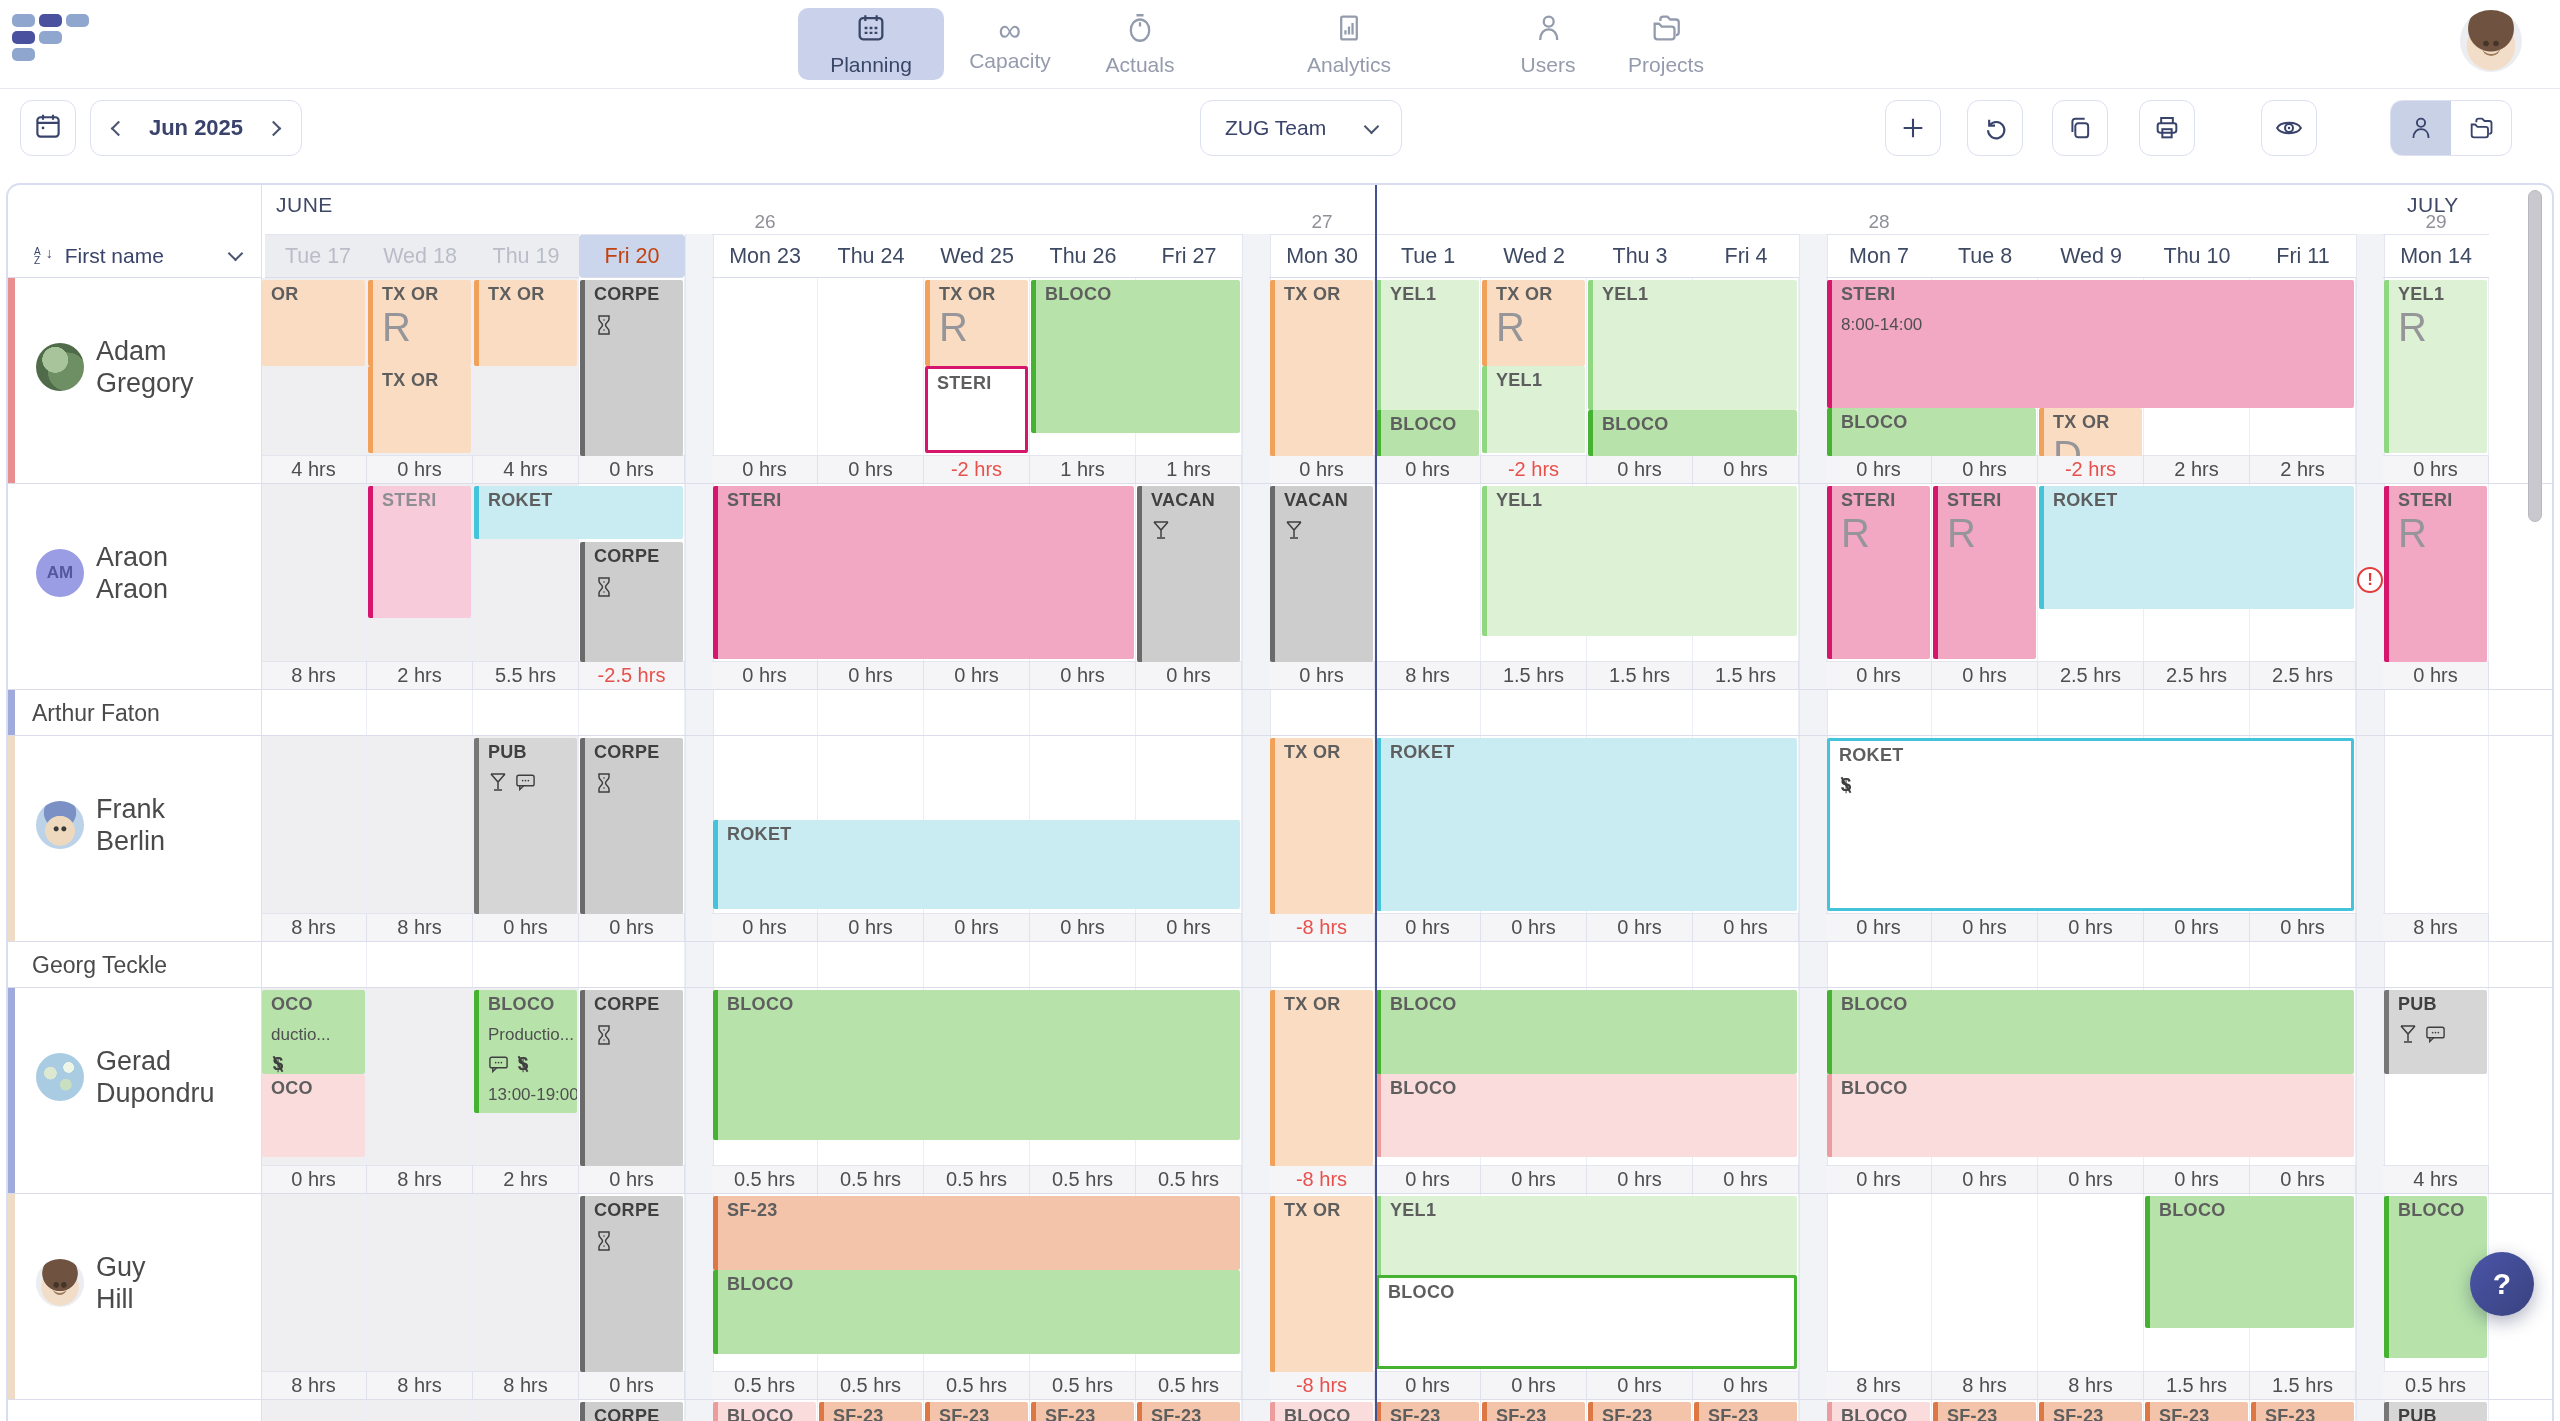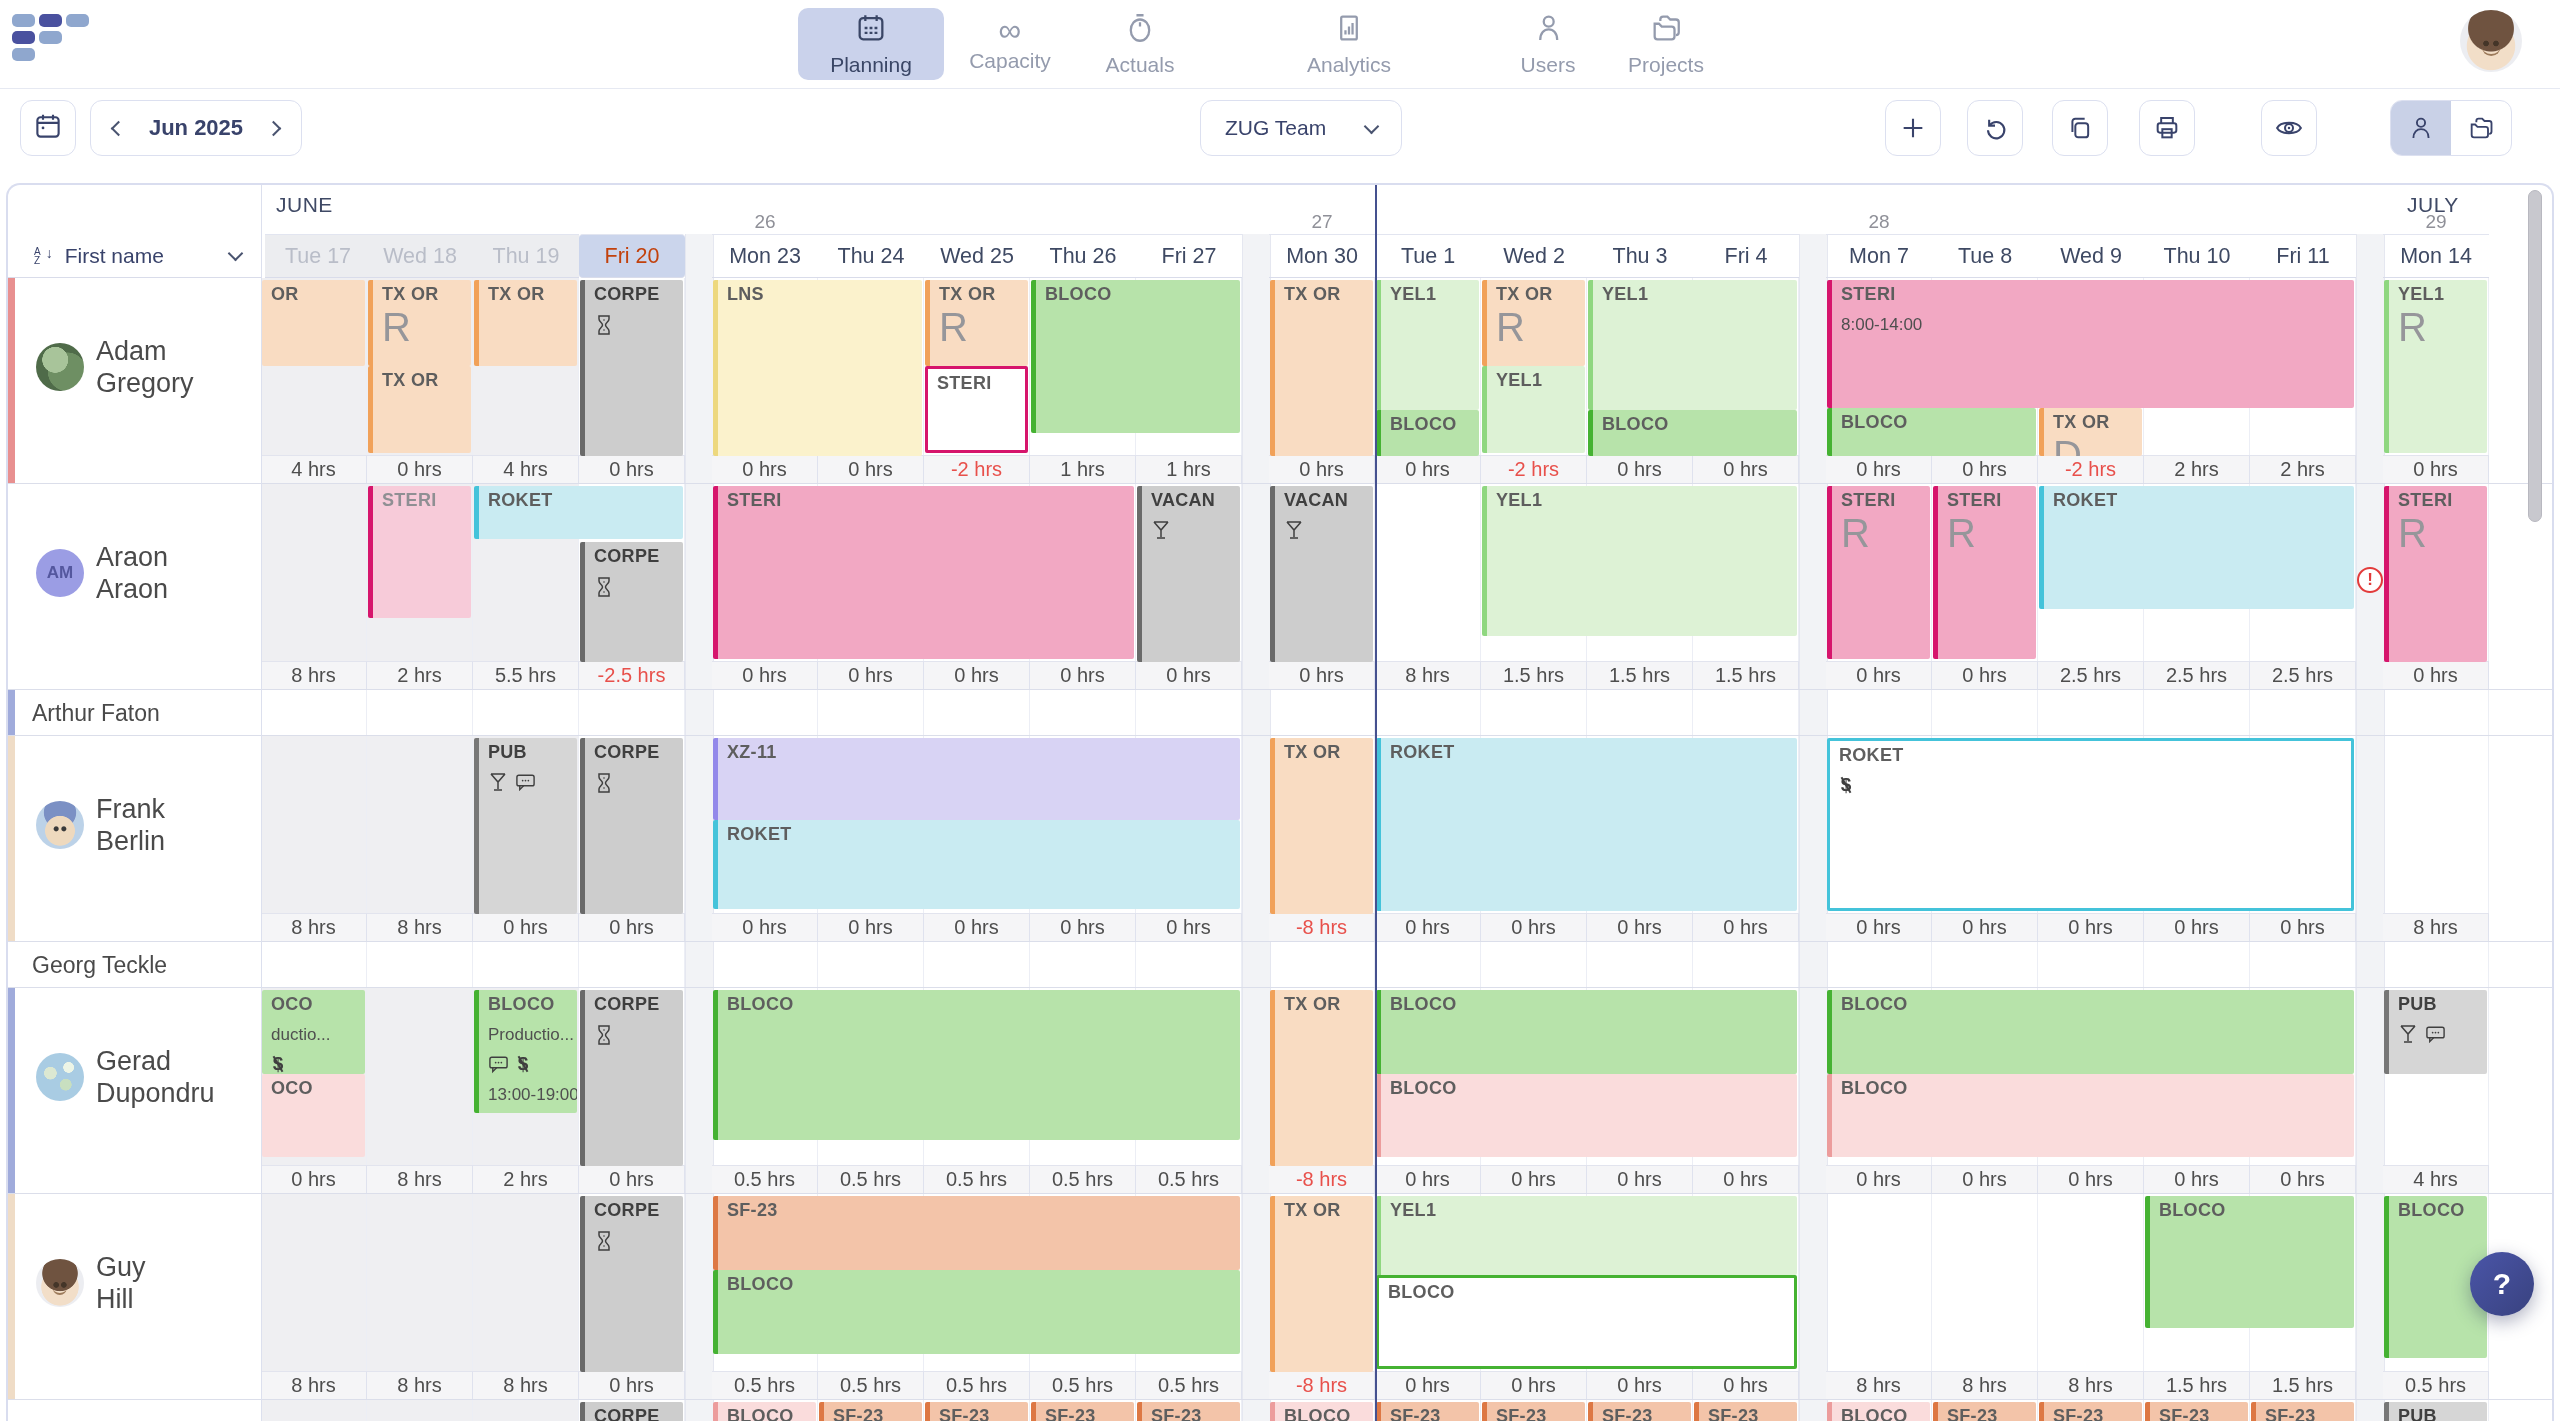--- a/index.html
+++ b/index.html
@@ -321,23 +321,20 @@
         </div>
         <div class="block gray" style="left: 572px; width: 103px; top: 2px; height: 176px; background: rgb(205, 205, 205); border-left: 5px solid rgb(106, 106, 106);">
           <div class="lbl">CORPE</div>
           <div class="icons">
             <svg width="20" height="24" viewBox="0 0 20 24" fill="none" stroke="#3F3F3F" stroke-width="1.5">
               <path d="M5 3h10v3c0 3-3.5 3.5-3.5 6s3.5 3 3.5 6v3H5v-3c0-3 3.5-3.5 3.5-6S5 9 5 6V3z"></path>
               <circle cx="10" cy="7" r="0.8" fill="#3F3F3F" stroke="none"></circle>
               <circle cx="10" cy="17" r="0.8" fill="#3F3F3F" stroke="none"></circle>
             </svg>
           </div>
-        </div>
-        <div class="block" style="left: 705px; width: 209px; top: 2px; height: 176px; background: rgb(251, 242, 204); border-left: 5px solid rgb(237, 216, 126);">
-          <div class="lbl">LNS</div>
         </div>
         <div class="block" style="left: 917px; width: 103px; top: 2px; height: 86px; background: rgb(249, 220, 194); border-left: 5px solid rgb(241, 161, 89);">
           <div class="lbl">TX OR</div>
           <span class="g">R</span>
         </div>
         <div class="block sel" style="left: 917px; width: 103px; top: 88px; height: 87px; background: rgb(242, 168, 195); border: 3px solid rgb(214, 21, 108);">
           <div class="lbl">STERI</div>
         </div>
         <div class="block" style="left: 1023px; width: 209px; top: 2px; height: 153px; background: rgb(183, 227, 170); border-left: 5px solid rgb(69, 178, 50);">
           <div class="lbl">BLOCO</div>
@@ -570,23 +567,20 @@
         <div class="block gray" style="left: 572px; width: 103px; top: 2px; height: 176px; background: rgb(205, 205, 205); border-left: 5px solid rgb(106, 106, 106);">
           <div class="lbl">CORPE</div>
           <div class="icons">
             <svg width="20" height="24" viewBox="0 0 20 24" fill="none" stroke="#3F3F3F" stroke-width="1.5">
               <path d="M5 3h10v3c0 3-3.5 3.5-3.5 6s3.5 3 3.5 6v3H5v-3c0-3 3.5-3.5 3.5-6S5 9 5 6V3z"></path>
               <circle cx="10" cy="7" r="0.8" fill="#3F3F3F" stroke="none"></circle>
               <circle cx="10" cy="17" r="0.8" fill="#3F3F3F" stroke="none"></circle>
             </svg>
           </div>
         </div>
-        <div class="block" style="left: 705px; width: 527px; top: 2px; height: 82px; background: rgb(216, 211, 244); border-left: 5px solid rgb(147, 136, 234);">
-          <div class="lbl">XZ-11</div>
-        </div>
         <div class="block" style="left: 705px; width: 527px; top: 84px; height: 89px; background: rgb(201, 235, 242); border-left: 5px solid rgb(68, 195, 218);">
           <div class="lbl">ROKET</div>
         </div>
         <div class="block" style="left: 1262px; width: 103px; top: 2px; height: 176px; background: rgb(249, 220, 194); border-left: 5px solid rgb(241, 161, 89);">
           <div class="lbl">TX OR</div>
         </div>
         <div class="block" style="left: 1368px; width: 421px; top: 2px; height: 173px; background: rgb(201, 235, 242); border-left: 5px solid rgb(68, 195, 218);">
           <div class="lbl">ROKET</div>
         </div>
         <div class="block sel" style="left: 1819px; width: 527px; top: 2px; height: 173px; background: rgb(201, 235, 242); border: 3px solid rgb(68, 195, 218);">

